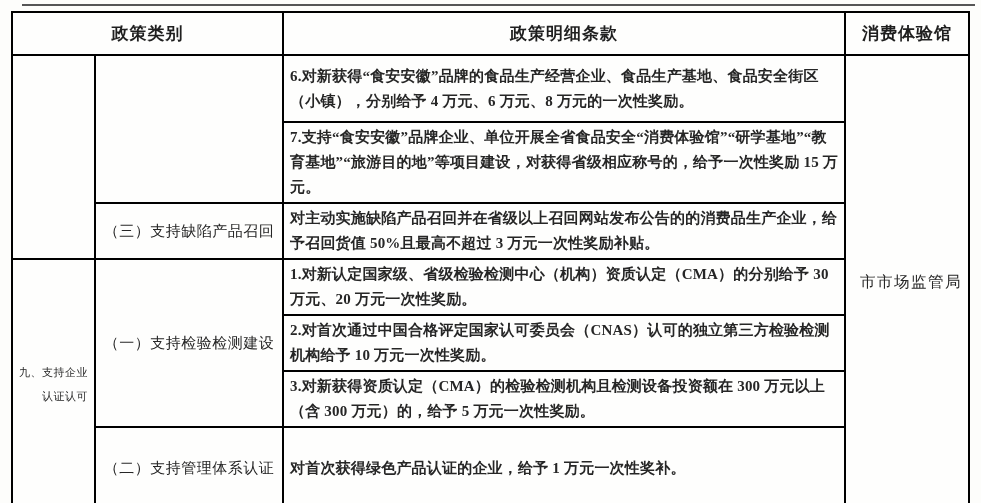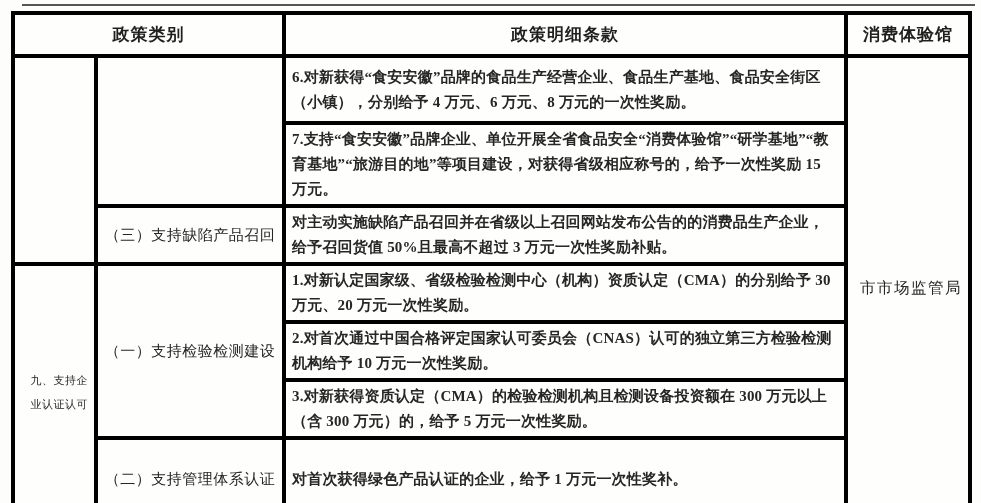--- a/index.html
+++ b/index.html
@@ -29,21 +29,21 @@
     position: absolute;
     left: 11px;
     top: 11px;
     width: 957px;
     border-collapse: collapse;
     table-layout: fixed;
     background: #fefefd;
   }
   table.policy-table th,
   table.policy-table td {
-    border: 4px solid #000000;
+    border: 2px solid #000000;
     vertical-align: middle;
     padding: 2px 6px;
     overflow: hidden;
   }
   table.policy-table {
     border: 2px solid #454545;
   }
   th.hdr {
     font-size: 17px;
     font-weight: bold;

